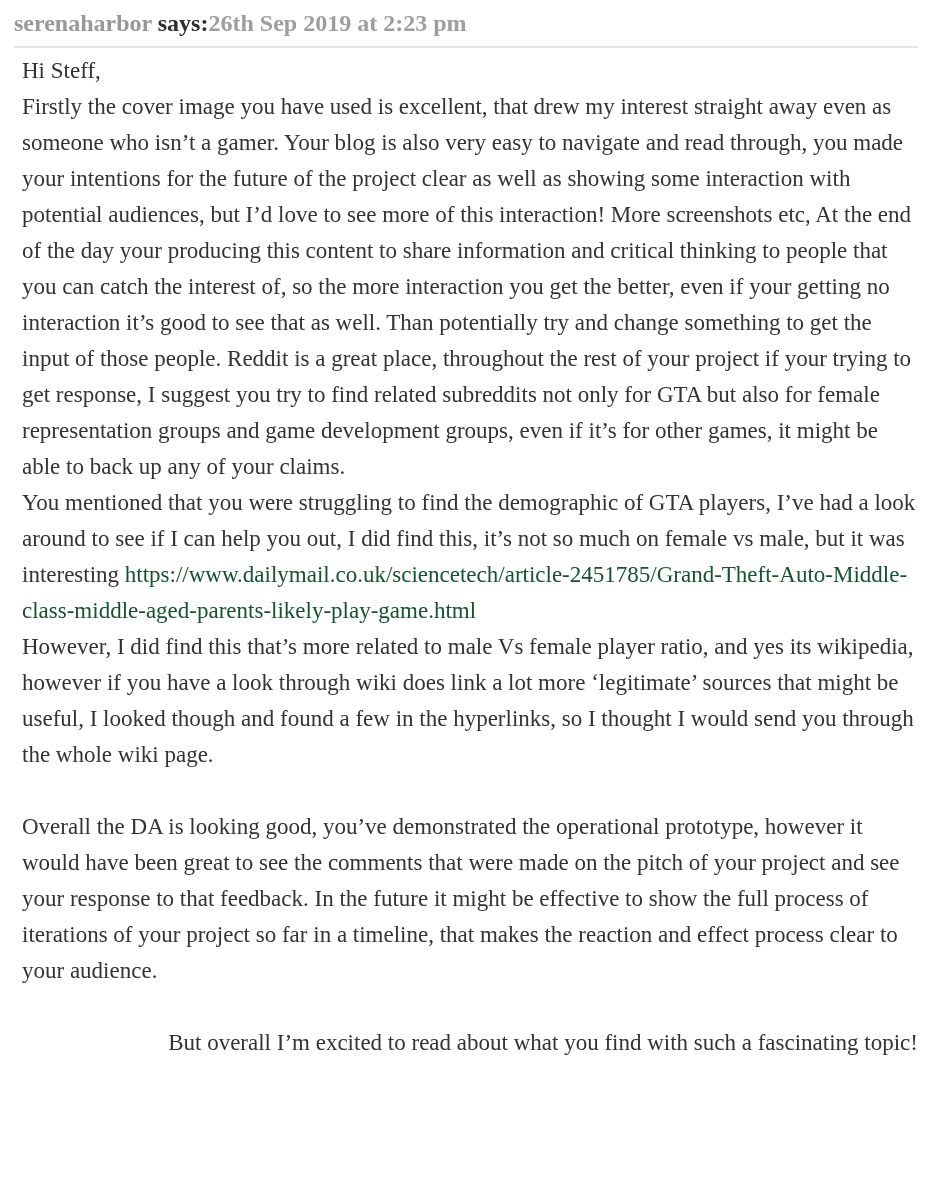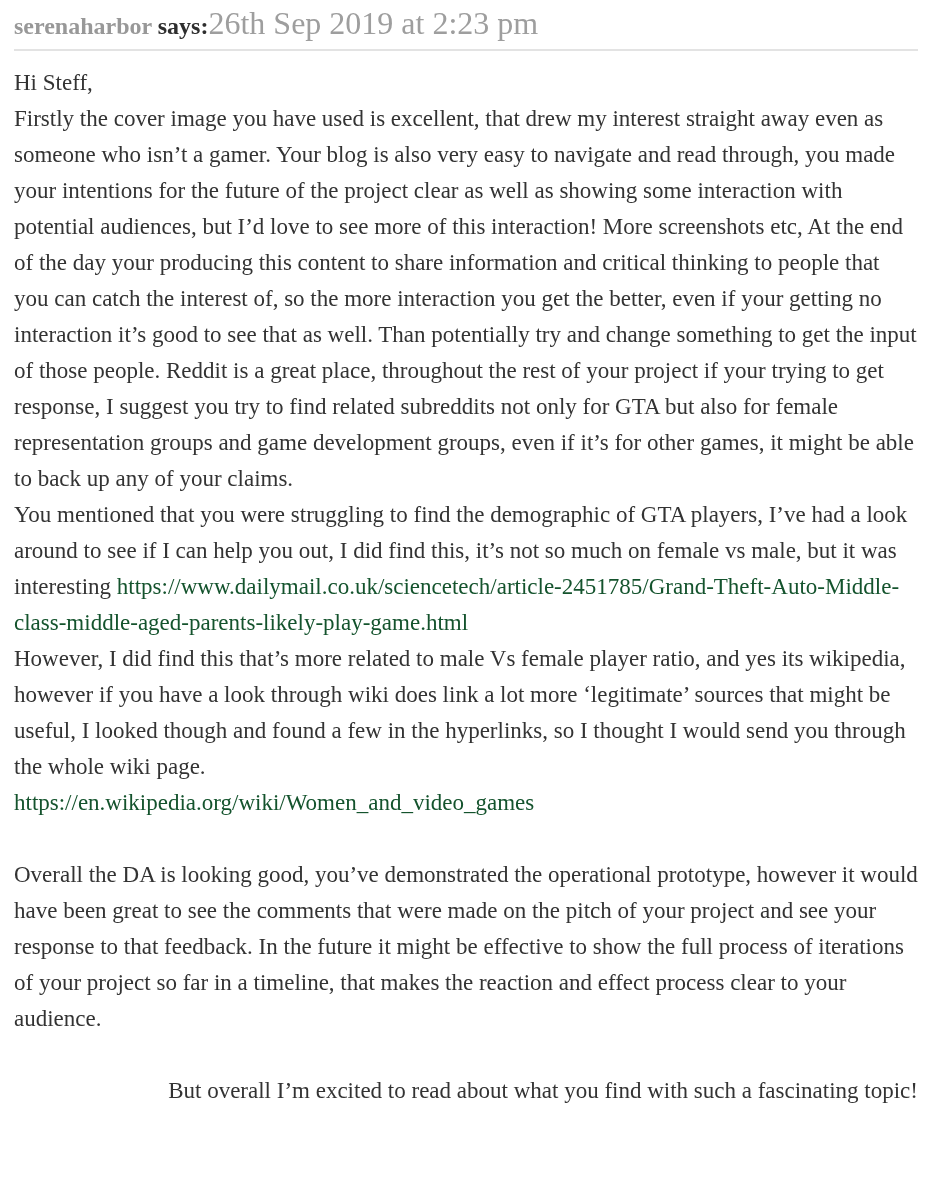--- a/index.html
+++ b/index.html
@@ -29,32 +29,33 @@
     color: #2e2e2e;
   }
   .comment-author a {
     color: #989898;
     text-decoration: none;
     font-weight: bold;
   }
   .comment-date {
     color: #9e9e9e;
     text-decoration: none;
-    font-weight: normal;
-    font-size: 32px;
+    font-weight: bold;
+    font-size: 24px;
   }
   hr.comment-divider {
     border: none;
     border-top: 2px solid #e3e3e3;
     margin: 6px 0 0 0;
   }
   .comment-body {
-    padding-top: 14px;
+    padding-top: 5px;
     font-size: 23px;
     line-height: 36px;
+    margin-left: 8px;
   }
   .comment-body p {
     margin: 0 0 36px 0;
   }
   .comment-body p:last-child {
     margin-bottom: 0;
     text-align: right;
   }
   .comment-body a.inline-link {
     color: #14532d;
@@ -76,21 +77,20 @@
   </div>
 
   <hr class="comment-divider">
 
   <div class="comment-body">
     <p>
       <span>Hi Steff,</span><br>
       <span>Firstly the cover image you have used is excellent, that drew my interest straight away even as someone who isn’t a gamer. Your blog is also very easy to navigate and read through, you made your intentions for the future of the project clear as well as showing some interaction with potential audiences, but I’d love to see more of this interaction! More screenshots etc, At the end of the day your producing this content to share information and critical thinking to people that you can catch the interest of, so the more interaction you get the better, even if your getting no interaction it’s good to see that as well. Than potentially try and change something to get the input of those people. Reddit is a great place, throughout the rest of your project if your trying to get response, I suggest you try to find related subreddits not only for GTA but also for female representation groups and game development groups, even if it’s for other games, it might be able to back up any of your claims.</span><br>
       <span>You mentioned that you were struggling to find the demographic of GTA players, I’ve had a look around to see if I can help you out, I did find this, it’s not so much on female vs male, but it was interesting </span><a href="#" class="inline-link">https://www.dailymail.co.uk/sciencetech/article-2451785/Grand-Theft-Auto-Middle-class-middle-aged-parents-likely-play-game.html</a><br>
       <span>However, I did find this that’s more related to male Vs female player ratio, and yes its wikipedia, however if you have a look through wiki does link a lot more ‘legitimate’ sources that might be useful, I looked though and found a few in the hyperlinks, so I thought I would send you through the whole wiki page.</span><br>
-      <a href="#" class="inline-link">https://en.wikipedia.org/wiki/Women_and_video_games</a>
     </p>
 
     <p>Overall the DA is looking good, you’ve demonstrated the operational prototype, however it would have been great to see the comments that were made on the pitch of your project and see your response to that feedback. In the future it might be effective to show the full process of iterations of your project so far in a timeline, that makes the reaction and effect process clear to your audience.</p>
 
     <p>But overall I’m excited to read about what you find with such a fascinating topic!</p>
   </div>
 
 </div>
 
 </body></html>

